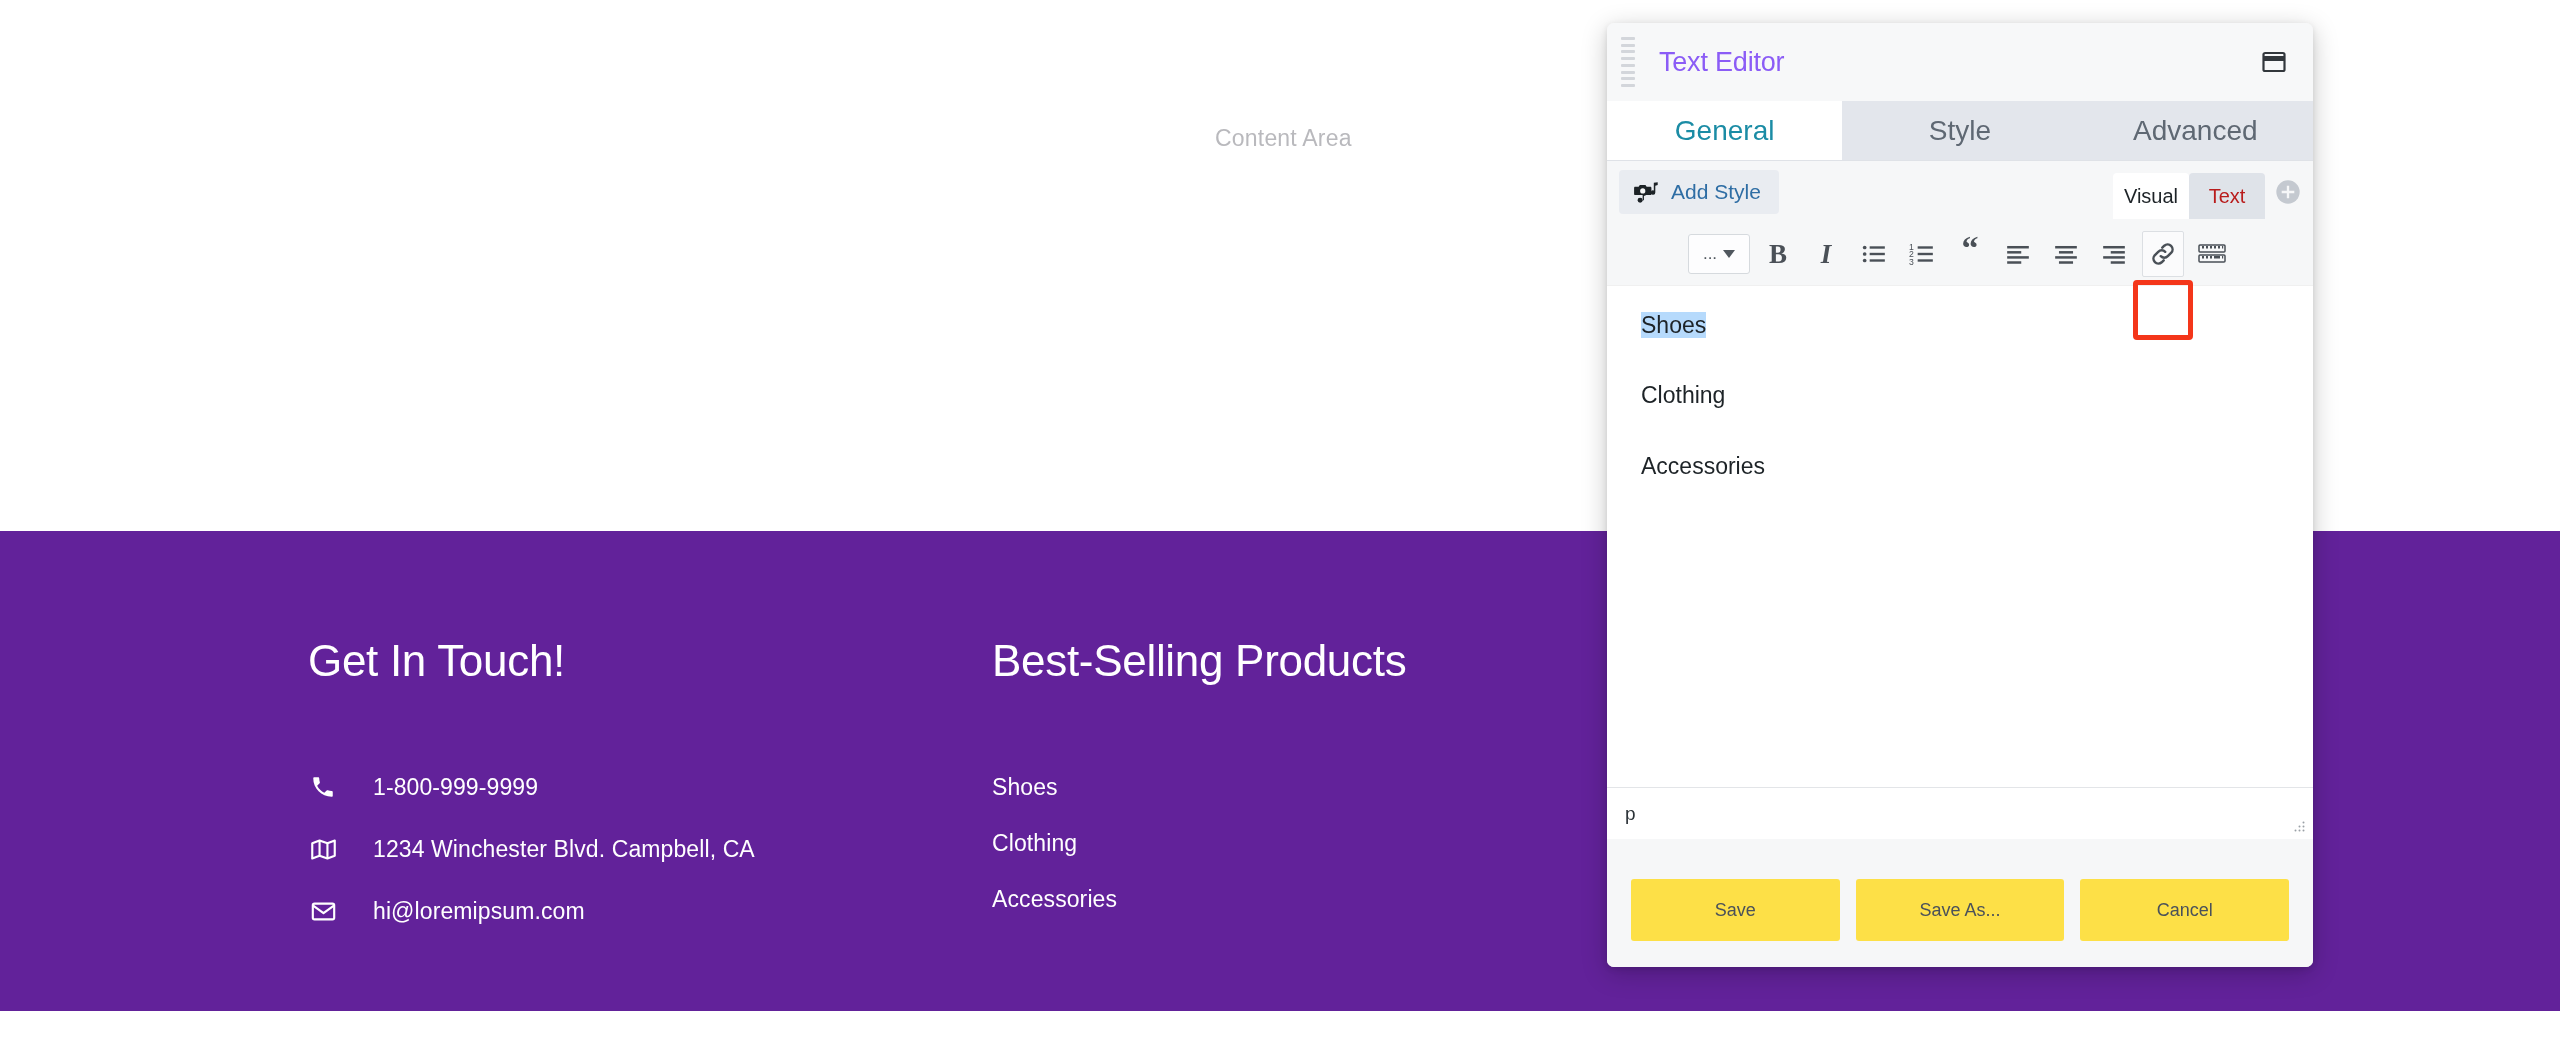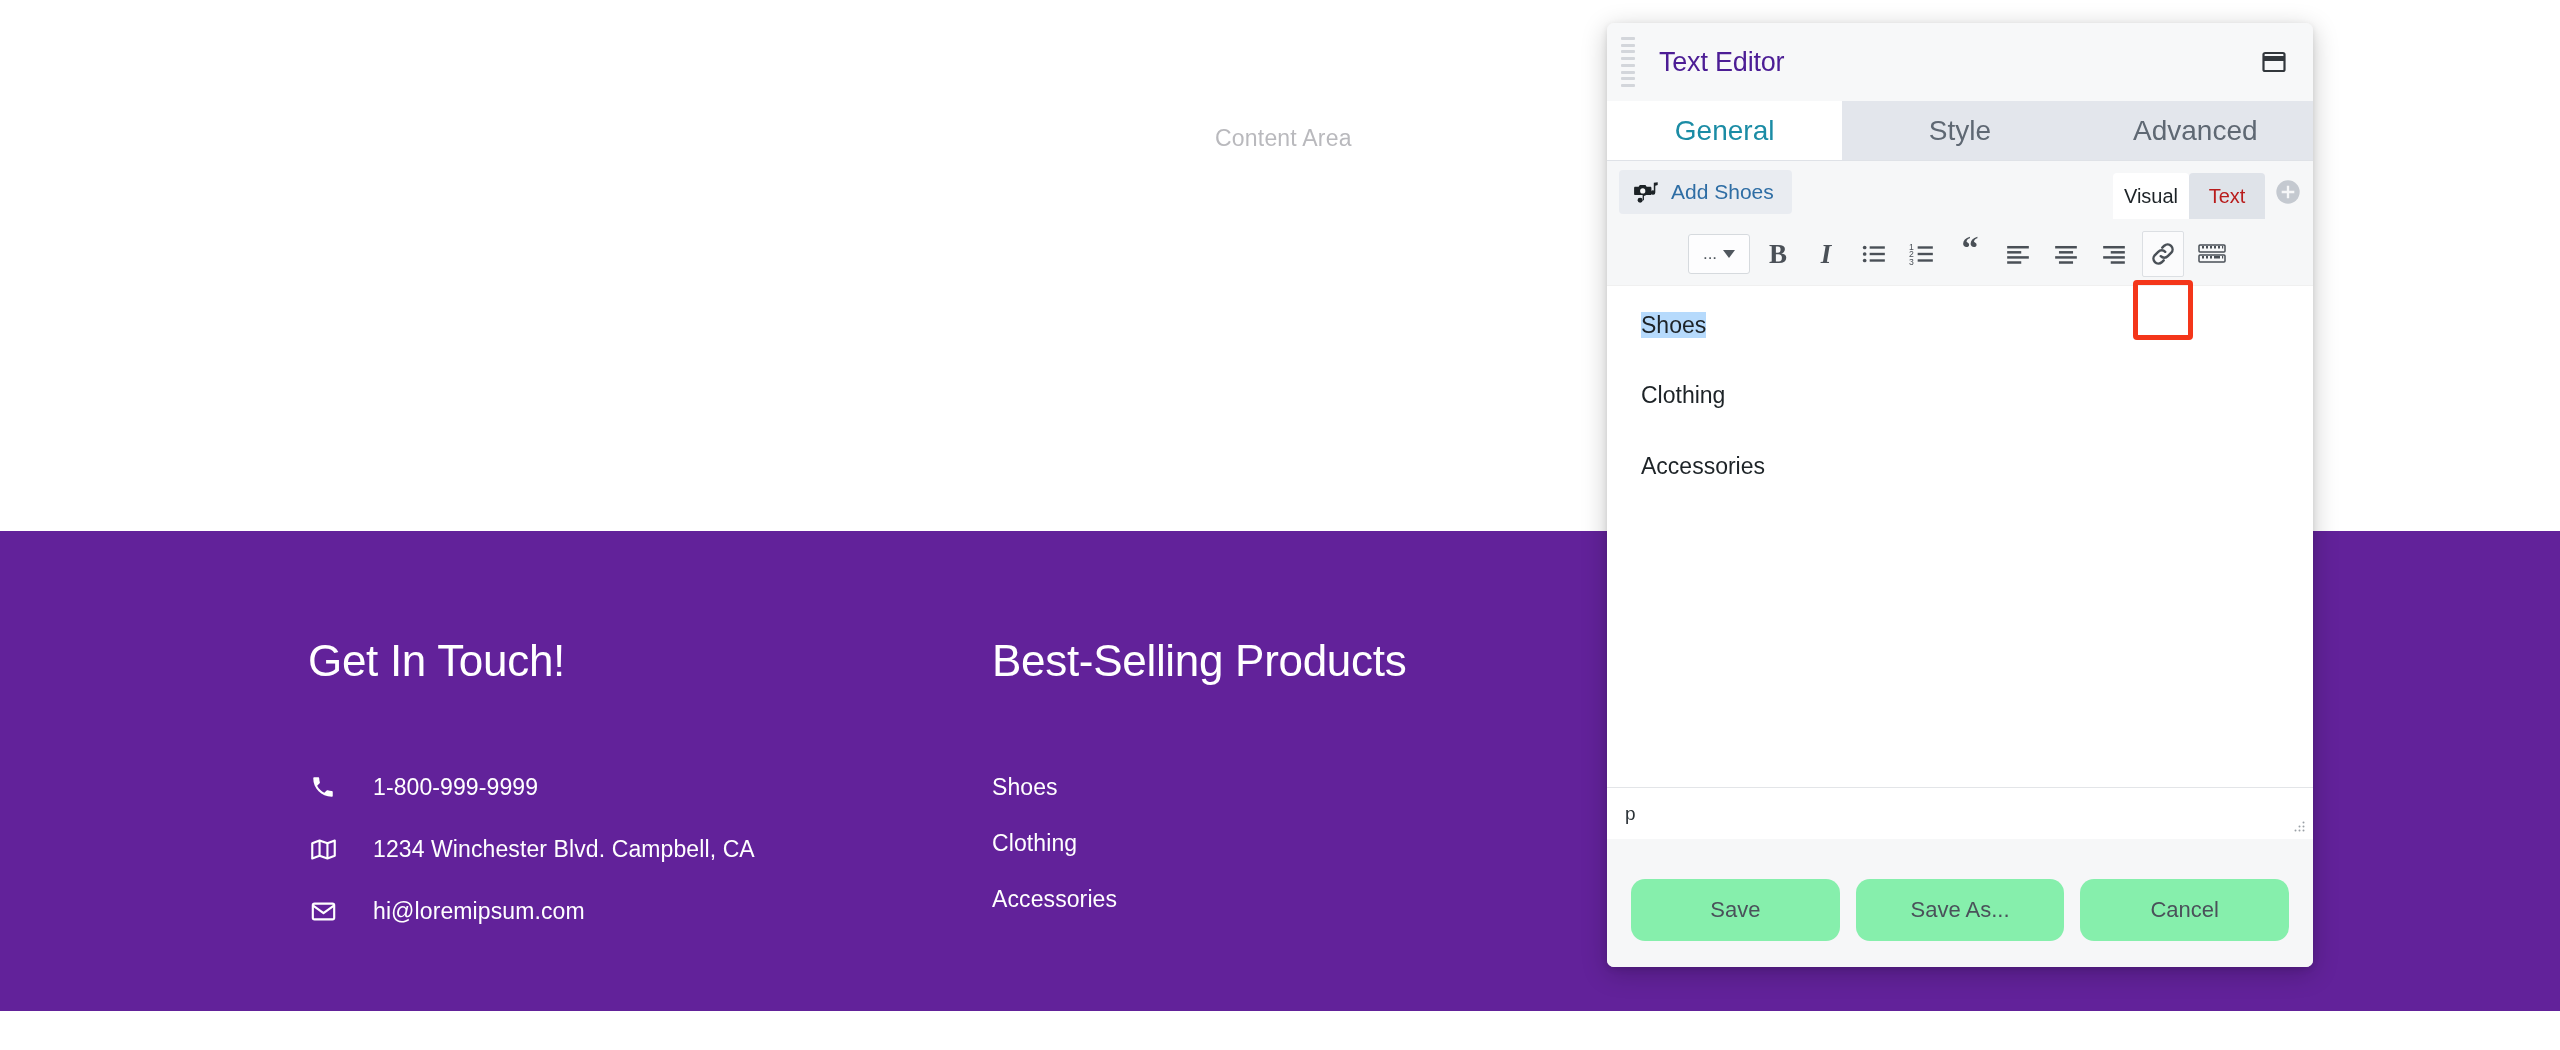--- a/index.html
+++ b/index.html
@@ -147,21 +147,21 @@
   }
   .drag-handle i {
     display: block;
     height: 3px;
     background: #d3d6db;
     border-radius: 1px;
   }
   .dialog-title {
     margin-left: 52px;
     font-size: 27px;
-    color: #4c1d95;
+    color: #8b5cf6;
     font-weight: 400;
     letter-spacing: -0.2px;
   }
   .header-actions {
     position: absolute;
     right: 22px;
     top: 50%;
     transform: translateY(-50%);
     display: flex;
     align-items: center;
@@ -372,24 +372,24 @@
     height: 128px;
     background: #f6f7f8;
     display: flex;
     align-items: flex-end;
     gap: 16px;
     padding: 0 24px 26px 24px;
   }
   .dlg-btn {
     flex: 1 1 0;
     height: 62px;
-    background: #86efac;
+    background: #fde047;
     border: none;
-    border-radius: 14px;
-    font-size: 22px;
+    border-radius: 3px;
+    font-size: 18px;
     color: #4a515a;
     cursor: pointer;
     font-family: inherit;
   }
 </style>
 </head>
 <body>
 
 <div class="page">
 
@@ -491,21 +491,21 @@
       <button class="add-media-btn">
         <span class="media-icon">
           <svg width="26" height="26" viewBox="0 0 24 24" fill="currentColor">
             <path d="M2 7.2h3.2l1.1-1.7h5.2l1.1 1.7H16c.55 0 1 .45 1 1v5.6c0 .55-.45 1-1 1H2c-.55 0-1-.45-1-1V8.2c0-.55.45-1 1-1z"></path>
             <circle cx="9" cy="11" r="2.4" fill="#f6f7f8"></circle>
             <path d="M19.2 3.4v7.1a2.1 2.1 0 1 0 1.4 2v-6.2l2.2-.7V3z"></path>
             <circle cx="6.6" cy="19.6" r="2.3"></circle>
             <path d="M8.9 19.6v-5.1l3 -.9v1.5l-1.8.55v3.95z"></path>
           </svg>
         </span>
-        <span class="add-media-label">Add Shoes</span>
+        <span class="add-media-label">Add Style</span>
       </button>
 
       <div class="mode-switch">
         <button class="mode-tab mode-tab--visual">Visual</button>
         <button class="mode-tab mode-tab--text">Text</button>
       </div>
 
       <button class="plus-btn">
         <svg width="28" height="28" viewBox="0 0 24 24" fill="currentColor">
           <circle cx="12" cy="12" r="10"></circle>

